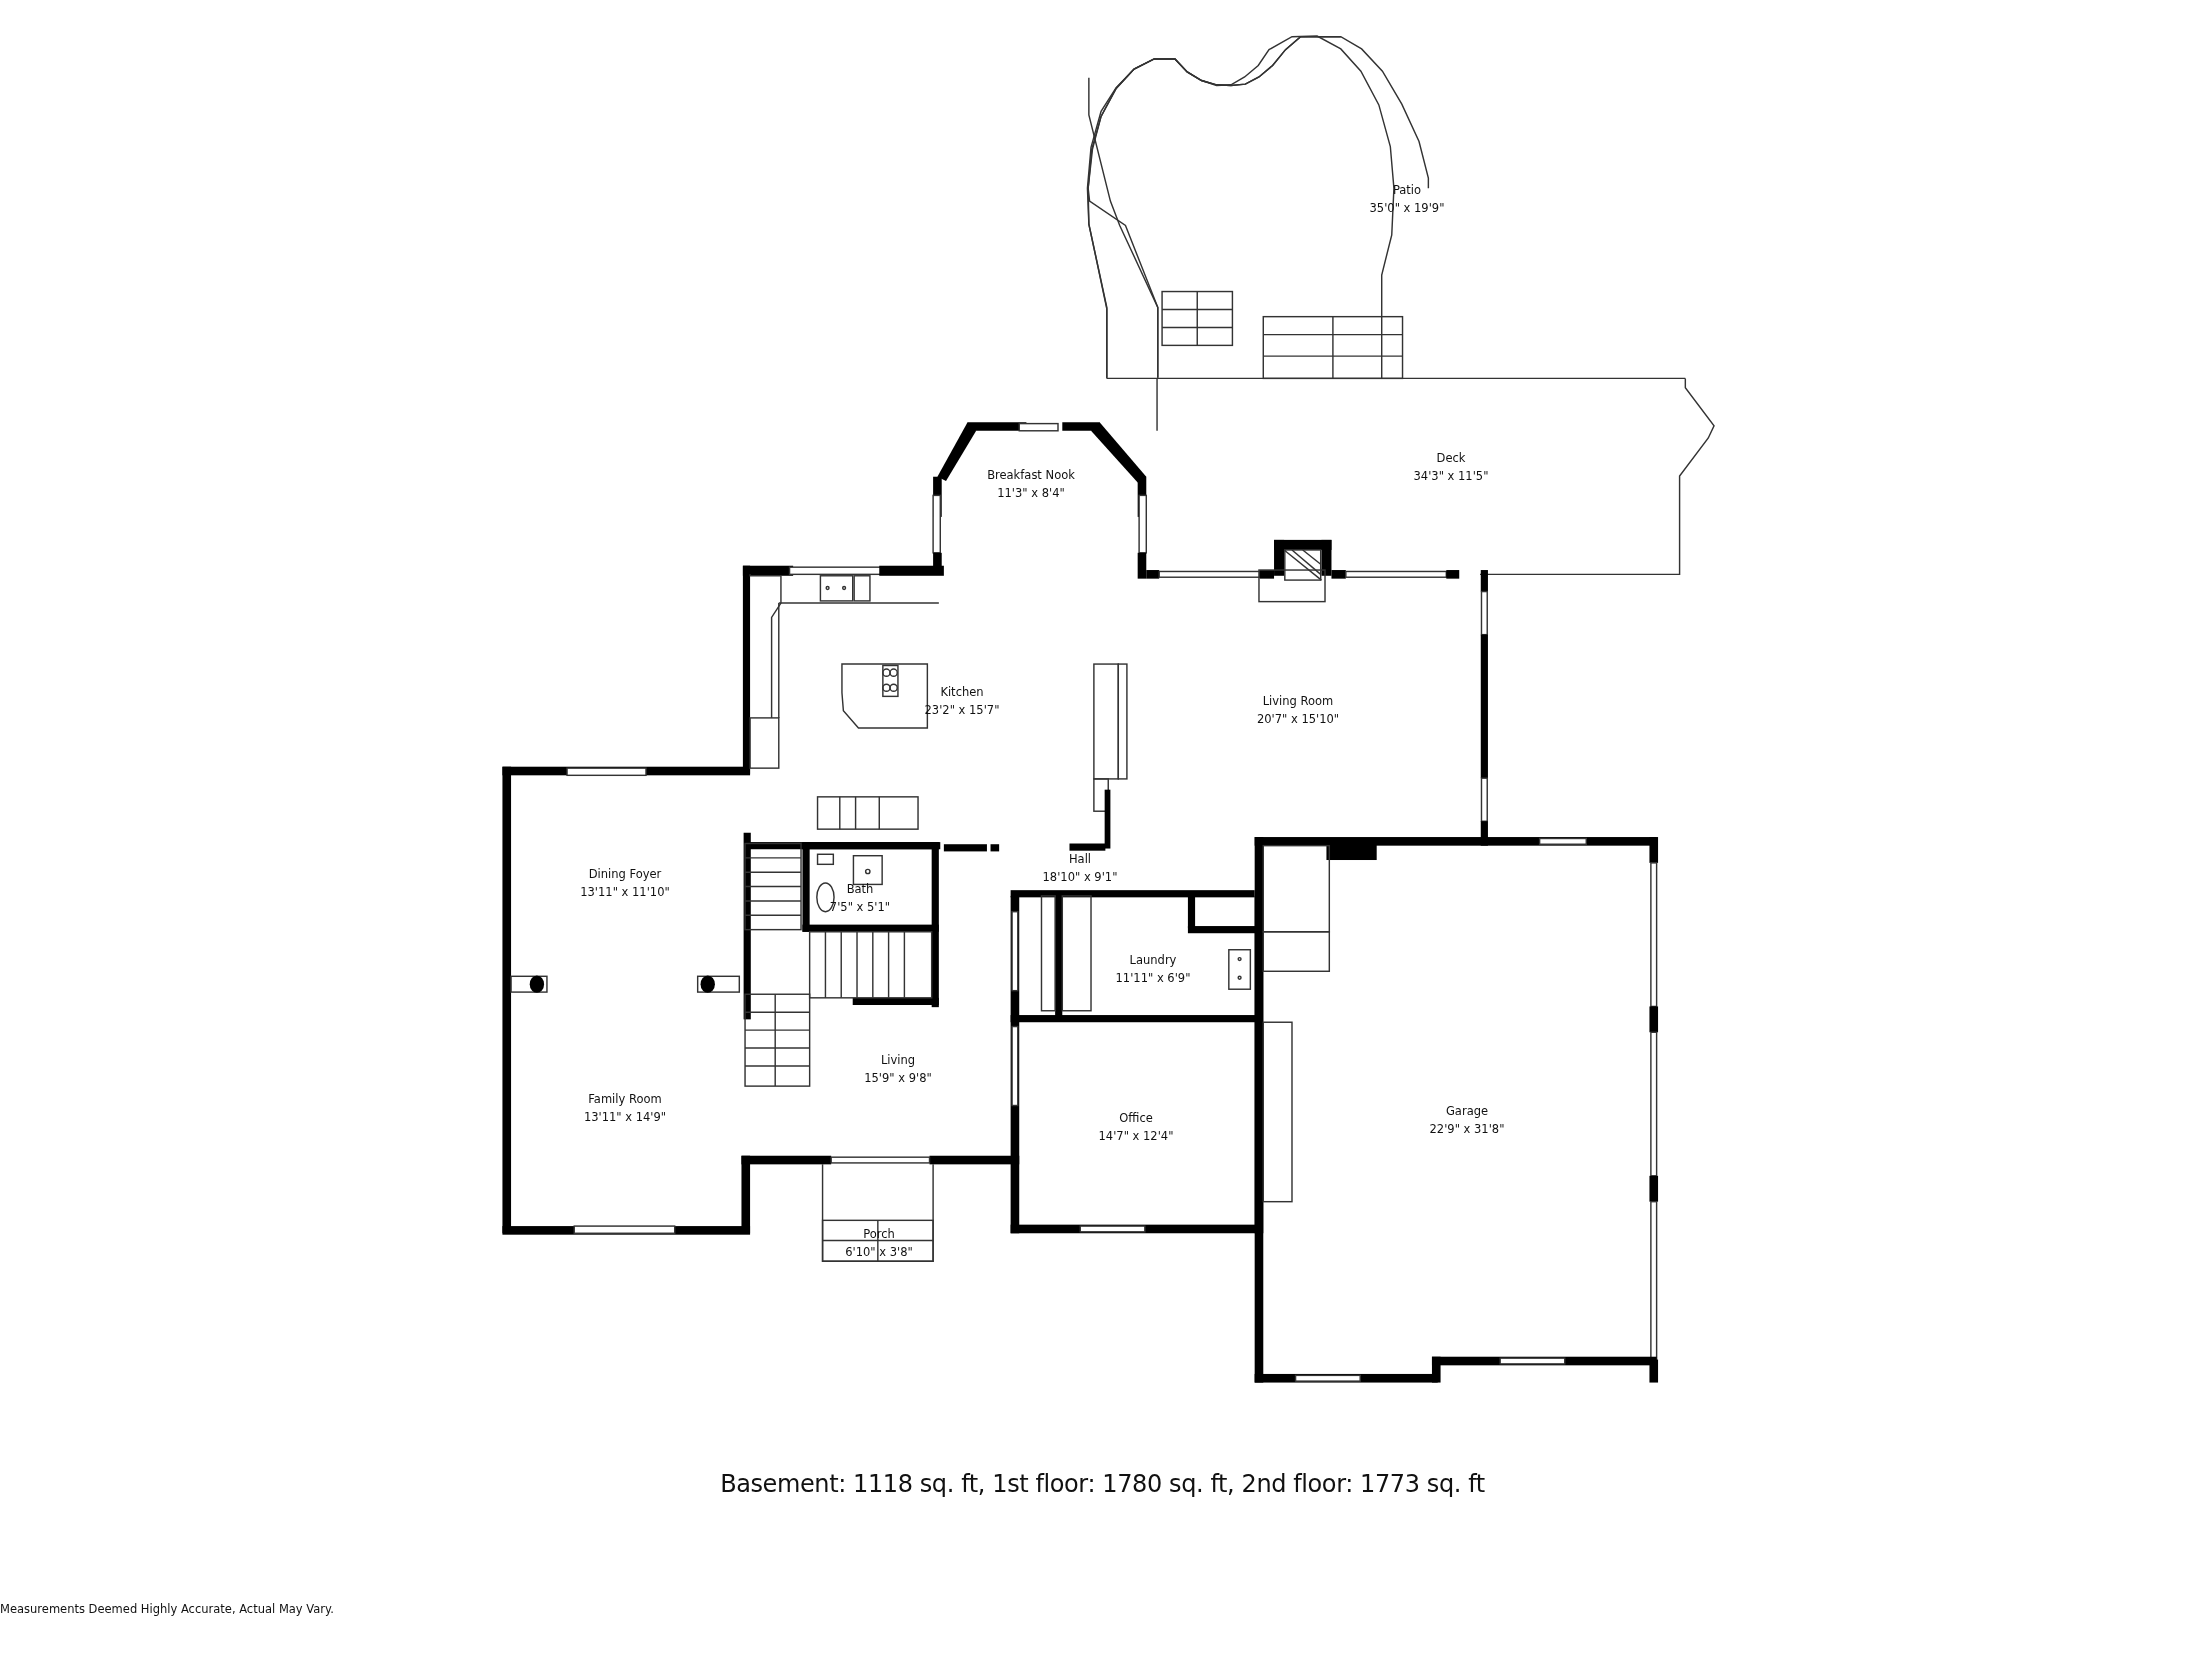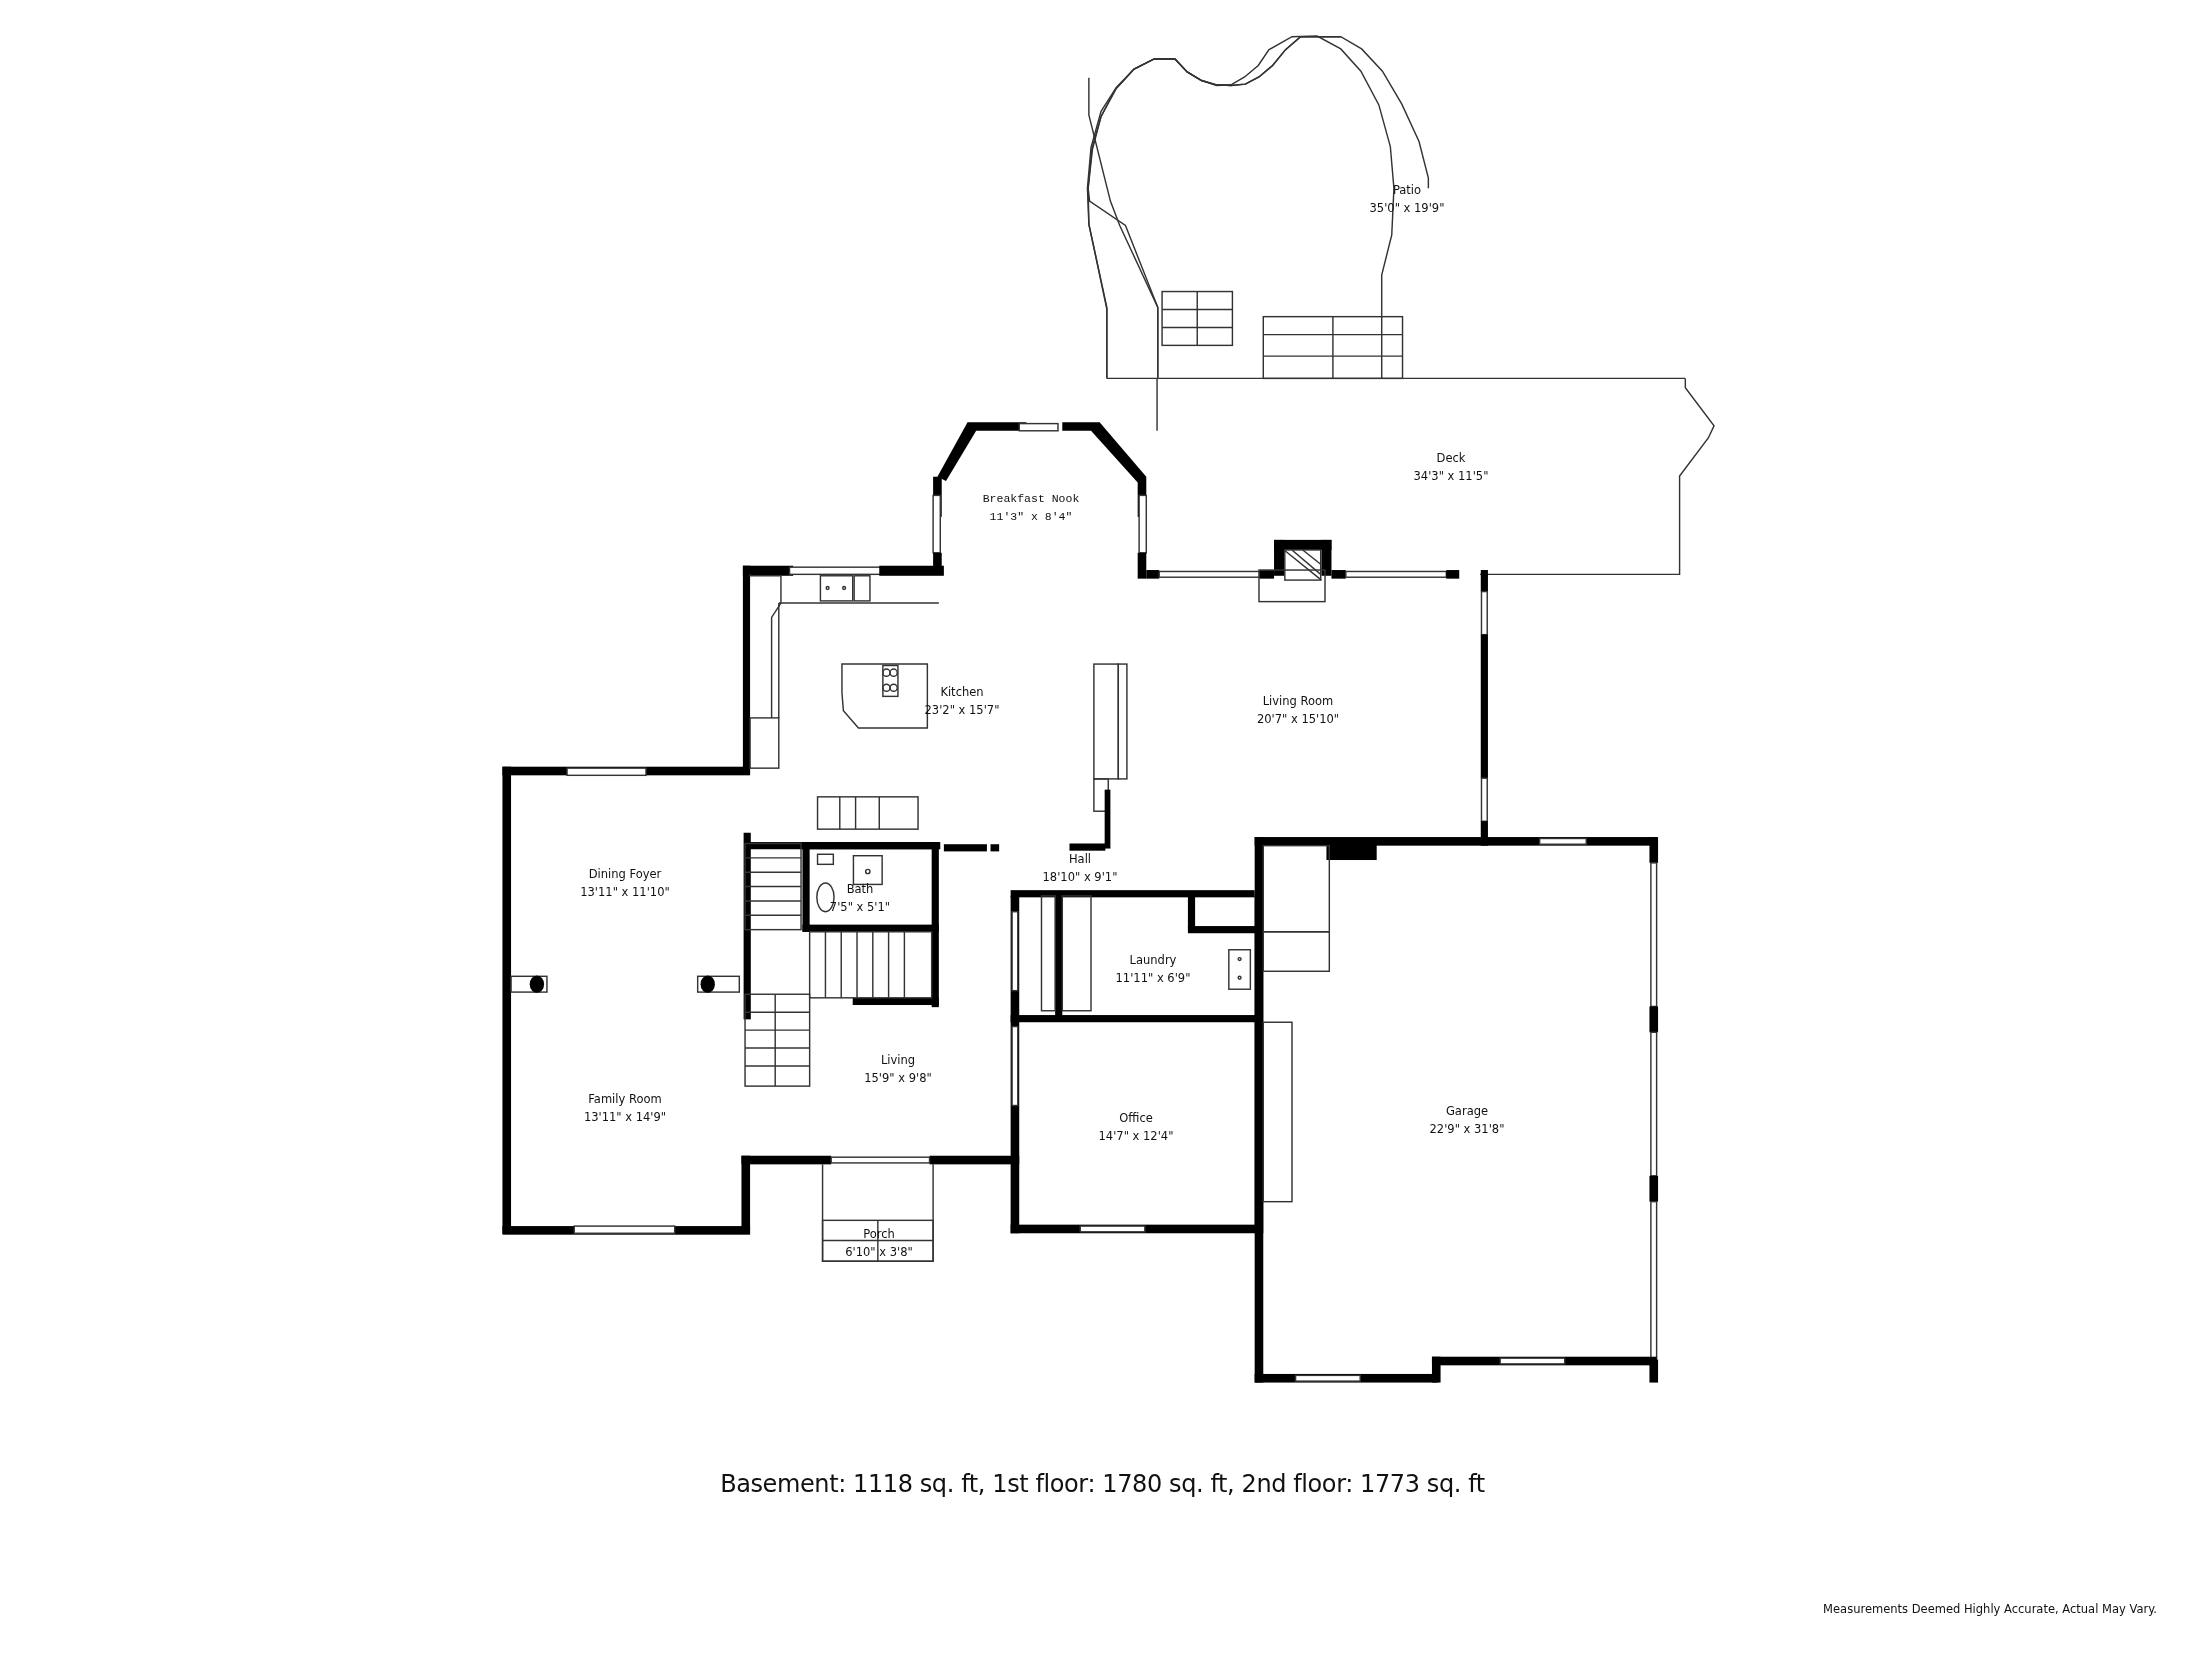--- a/index.html
+++ b/index.html
@@ -6,21 +6,21 @@
   body { width: 2205px; height: 1654px; position: relative; overflow: hidden; font-family: "DejaVu Sans", sans-serif; }
   #plan { position: absolute; left: 0; top: 0; width: 2205px; height: 1654px; }
   .wall { fill: #000; }
   .thin { fill: none; stroke: #333; stroke-width: 2; }
   .win { fill: #fff; stroke: #333; stroke-width: 2; }
   .room-label { position: absolute; transform: translate(-50%, -50%); text-align: center; color: #111; font-family: "DejaVu Sans", sans-serif; white-space: nowrap; line-height: 1.6; }
   .room-name { font-size: 11.5px; display: block; }
   .room-dim { font-size: 11.5px; display: block; }
   .summary { position: absolute; left: 0; width: 2205px; text-align: center; font-family: "DejaVu Sans", sans-serif; color: #111; }
   .summary-line { display: block; font-size: 24px; line-height: 37px; letter-spacing: -0.4px; }
-  .disclaimer { position: absolute; left: 0; width: 2157px; top: 1602px; text-align: right; font-size: 11.5px; color: #111; font-family: "DejaVu Sans", sans-serif; }
+  .disclaimer { position: absolute; left: 0; width: 2157px; top: 1602px; text-align: left; font-size: 11.5px; color: #111; font-family: "DejaVu Sans", sans-serif; }
 </style>
 </head>
 <body>
 
 <svg id="plan" viewBox="0 0 3072 2304" xmlns="http://www.w3.org/2000/svg">
 
   <g>
     <polyline class="thin" points="1613,526 1613,428 1560,160 1556,58 1568,-8" transform="translate(0,0)" style="display:none"></polyline>
     <path class="thin" d="M1613,526 L1613,428 L1552,314 L1535,260 L1520,160 L1531,95 L1549,57 L1580,16 L1617,0 M1617,0" style="display:none"></path>
     <path class="thin" d="M1613,526 L1613,428 L1560,314 L1547,280 L1517,160 L1517,108 L1540,-"></path>
@@ -230,21 +230,21 @@
 </svg>
 
 <div class="room-label" style="left:1407px; top:199px;">
   <span class="room-name">Patio</span>
   <span class="room-dim">35'0" x 19'9"</span>
 </div>
 <div class="room-label" style="left:1403px; top:467px;margin-left:48px;">
   <span class="room-name">Deck</span>
   <span class="room-dim">34'3" x 11'5"</span>
 </div>
-<div class="room-label" style="left:1031px; top:508px;font-family:Liberation Mono, monospace;">
+<div class="room-label" style="left:1031px; top:484px;">
   <span class="room-name">Breakfast Nook</span>
   <span class="room-dim">11'3" x 8'4"</span>
 </div>
 <div class="room-label" style="left:962px; top:701px;">
   <span class="room-name">Kitchen</span>
   <span class="room-dim">23'2" x 15'7"</span>
 </div>
 <div class="room-label" style="left:1298px; top:710px;">
   <span class="room-name">Living Room</span>
   <span class="room-dim">20'7" x 15'10"</span>

